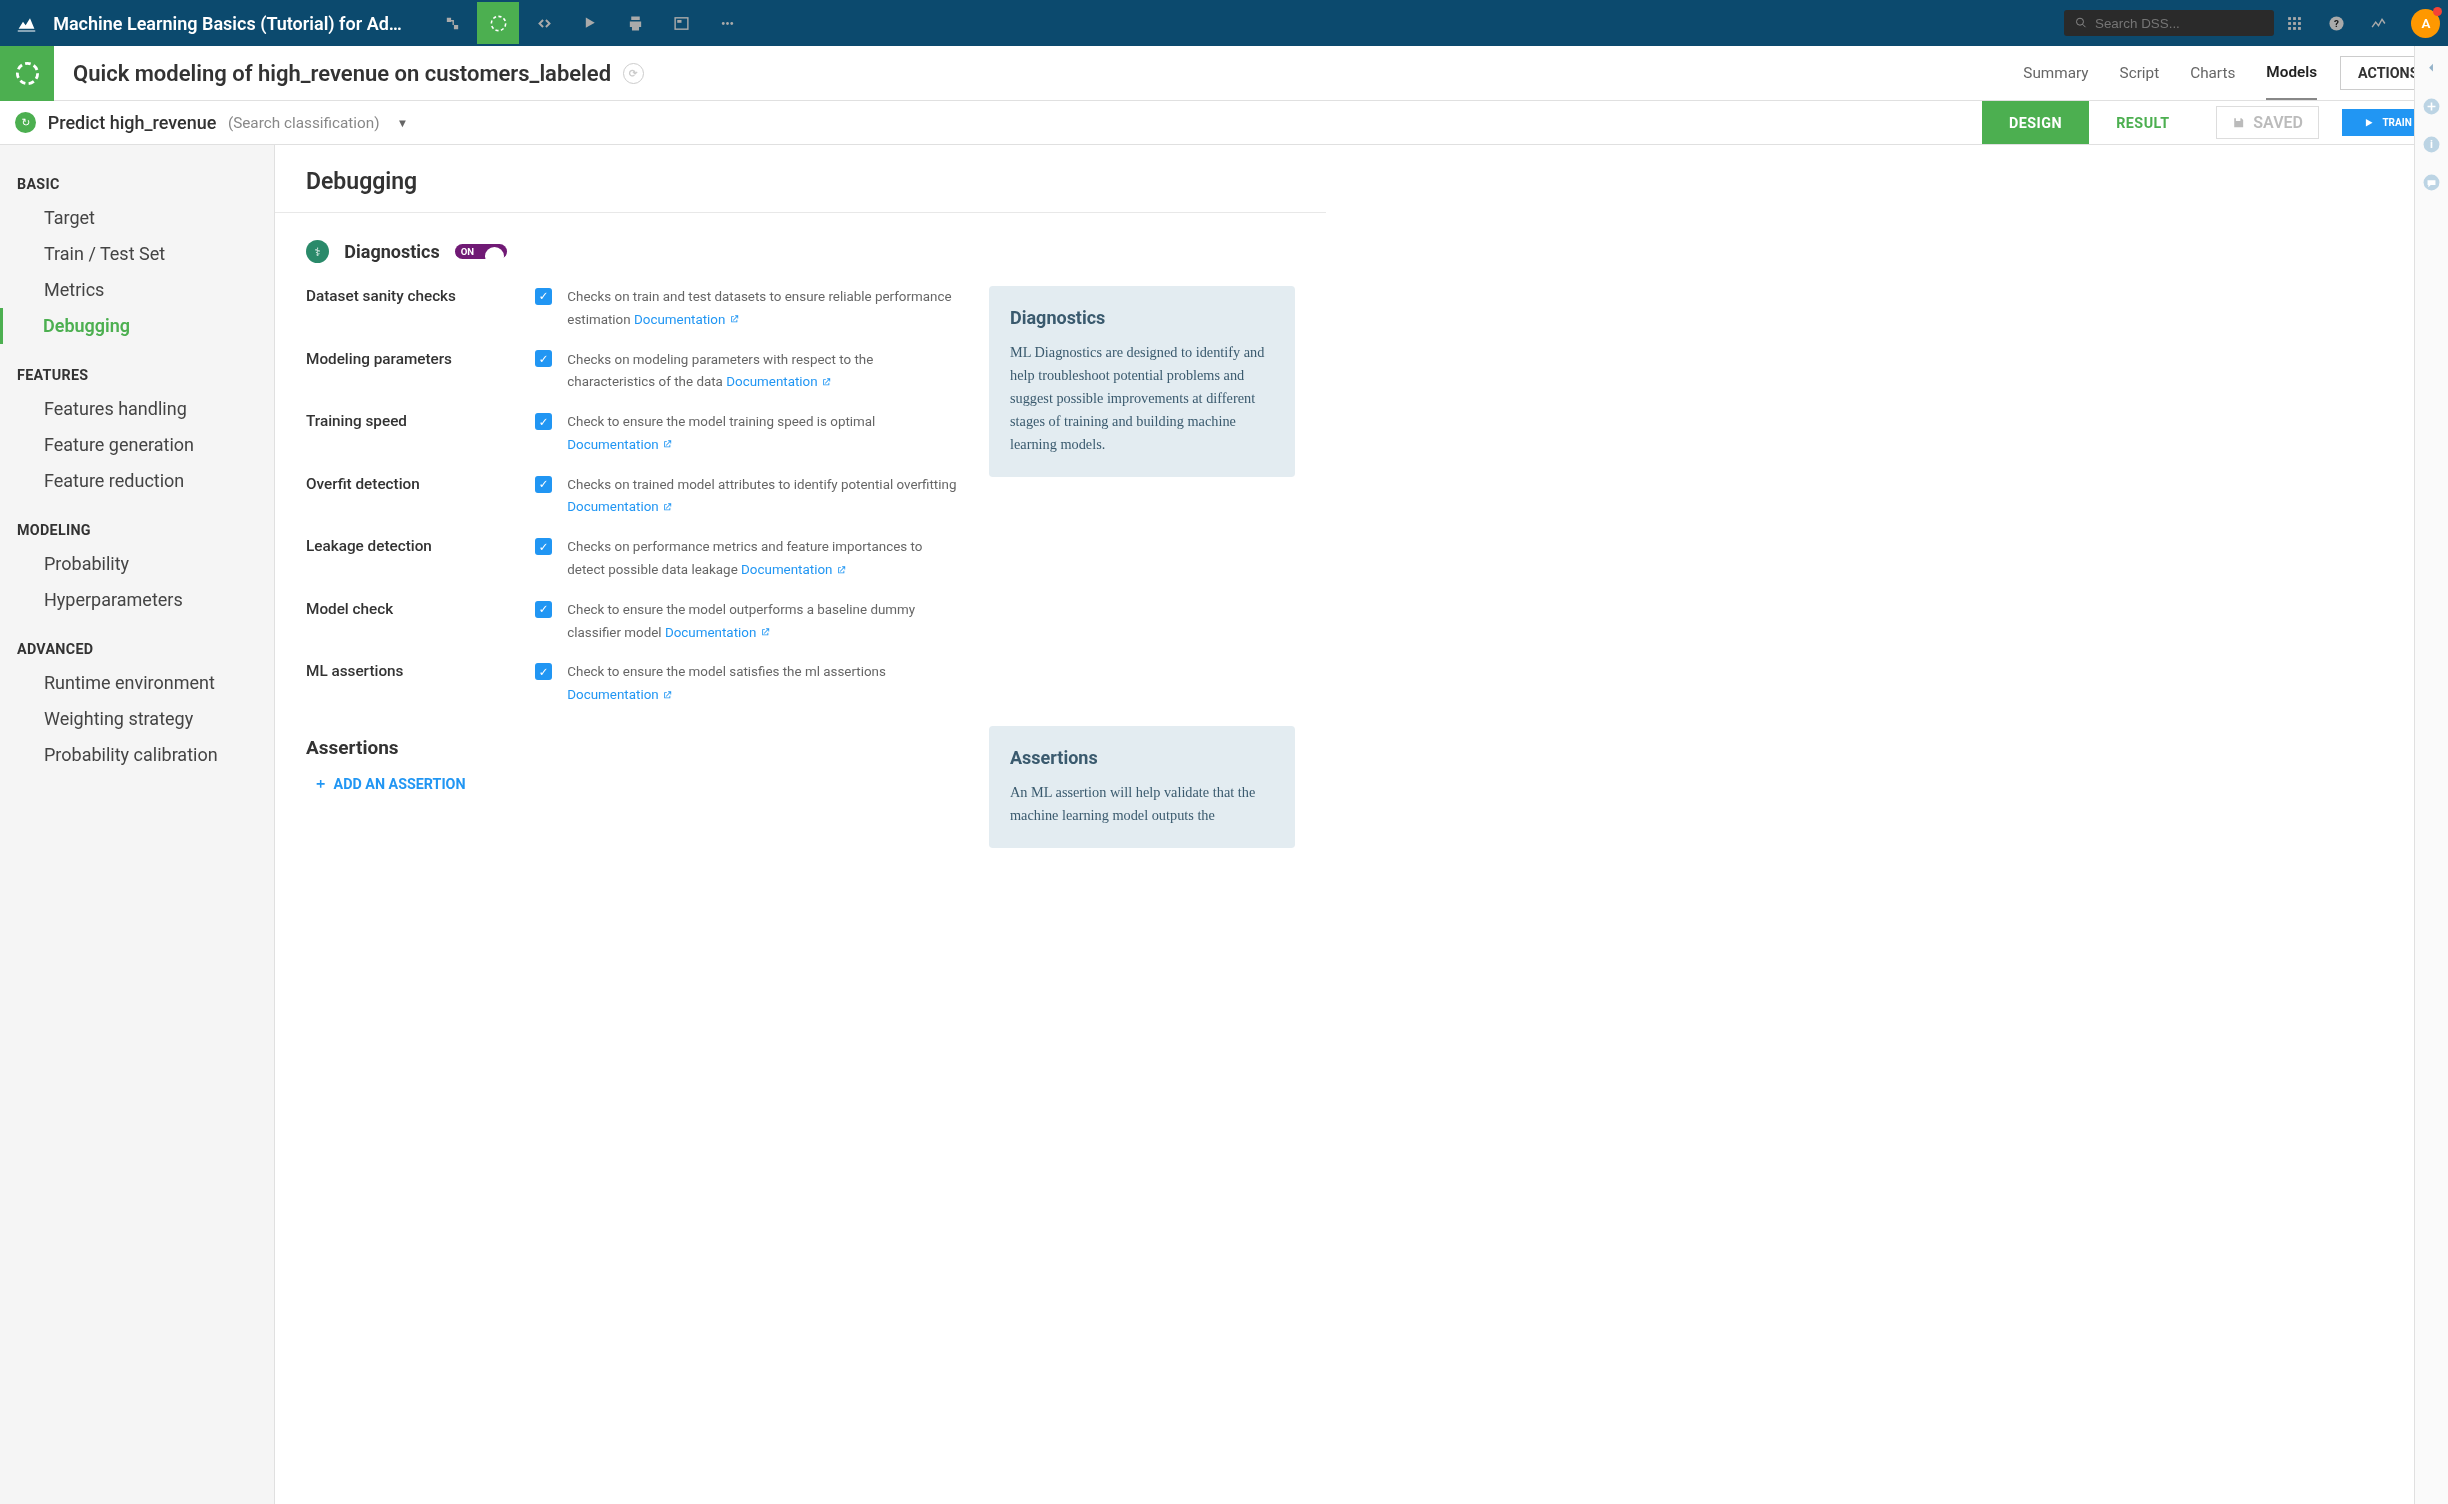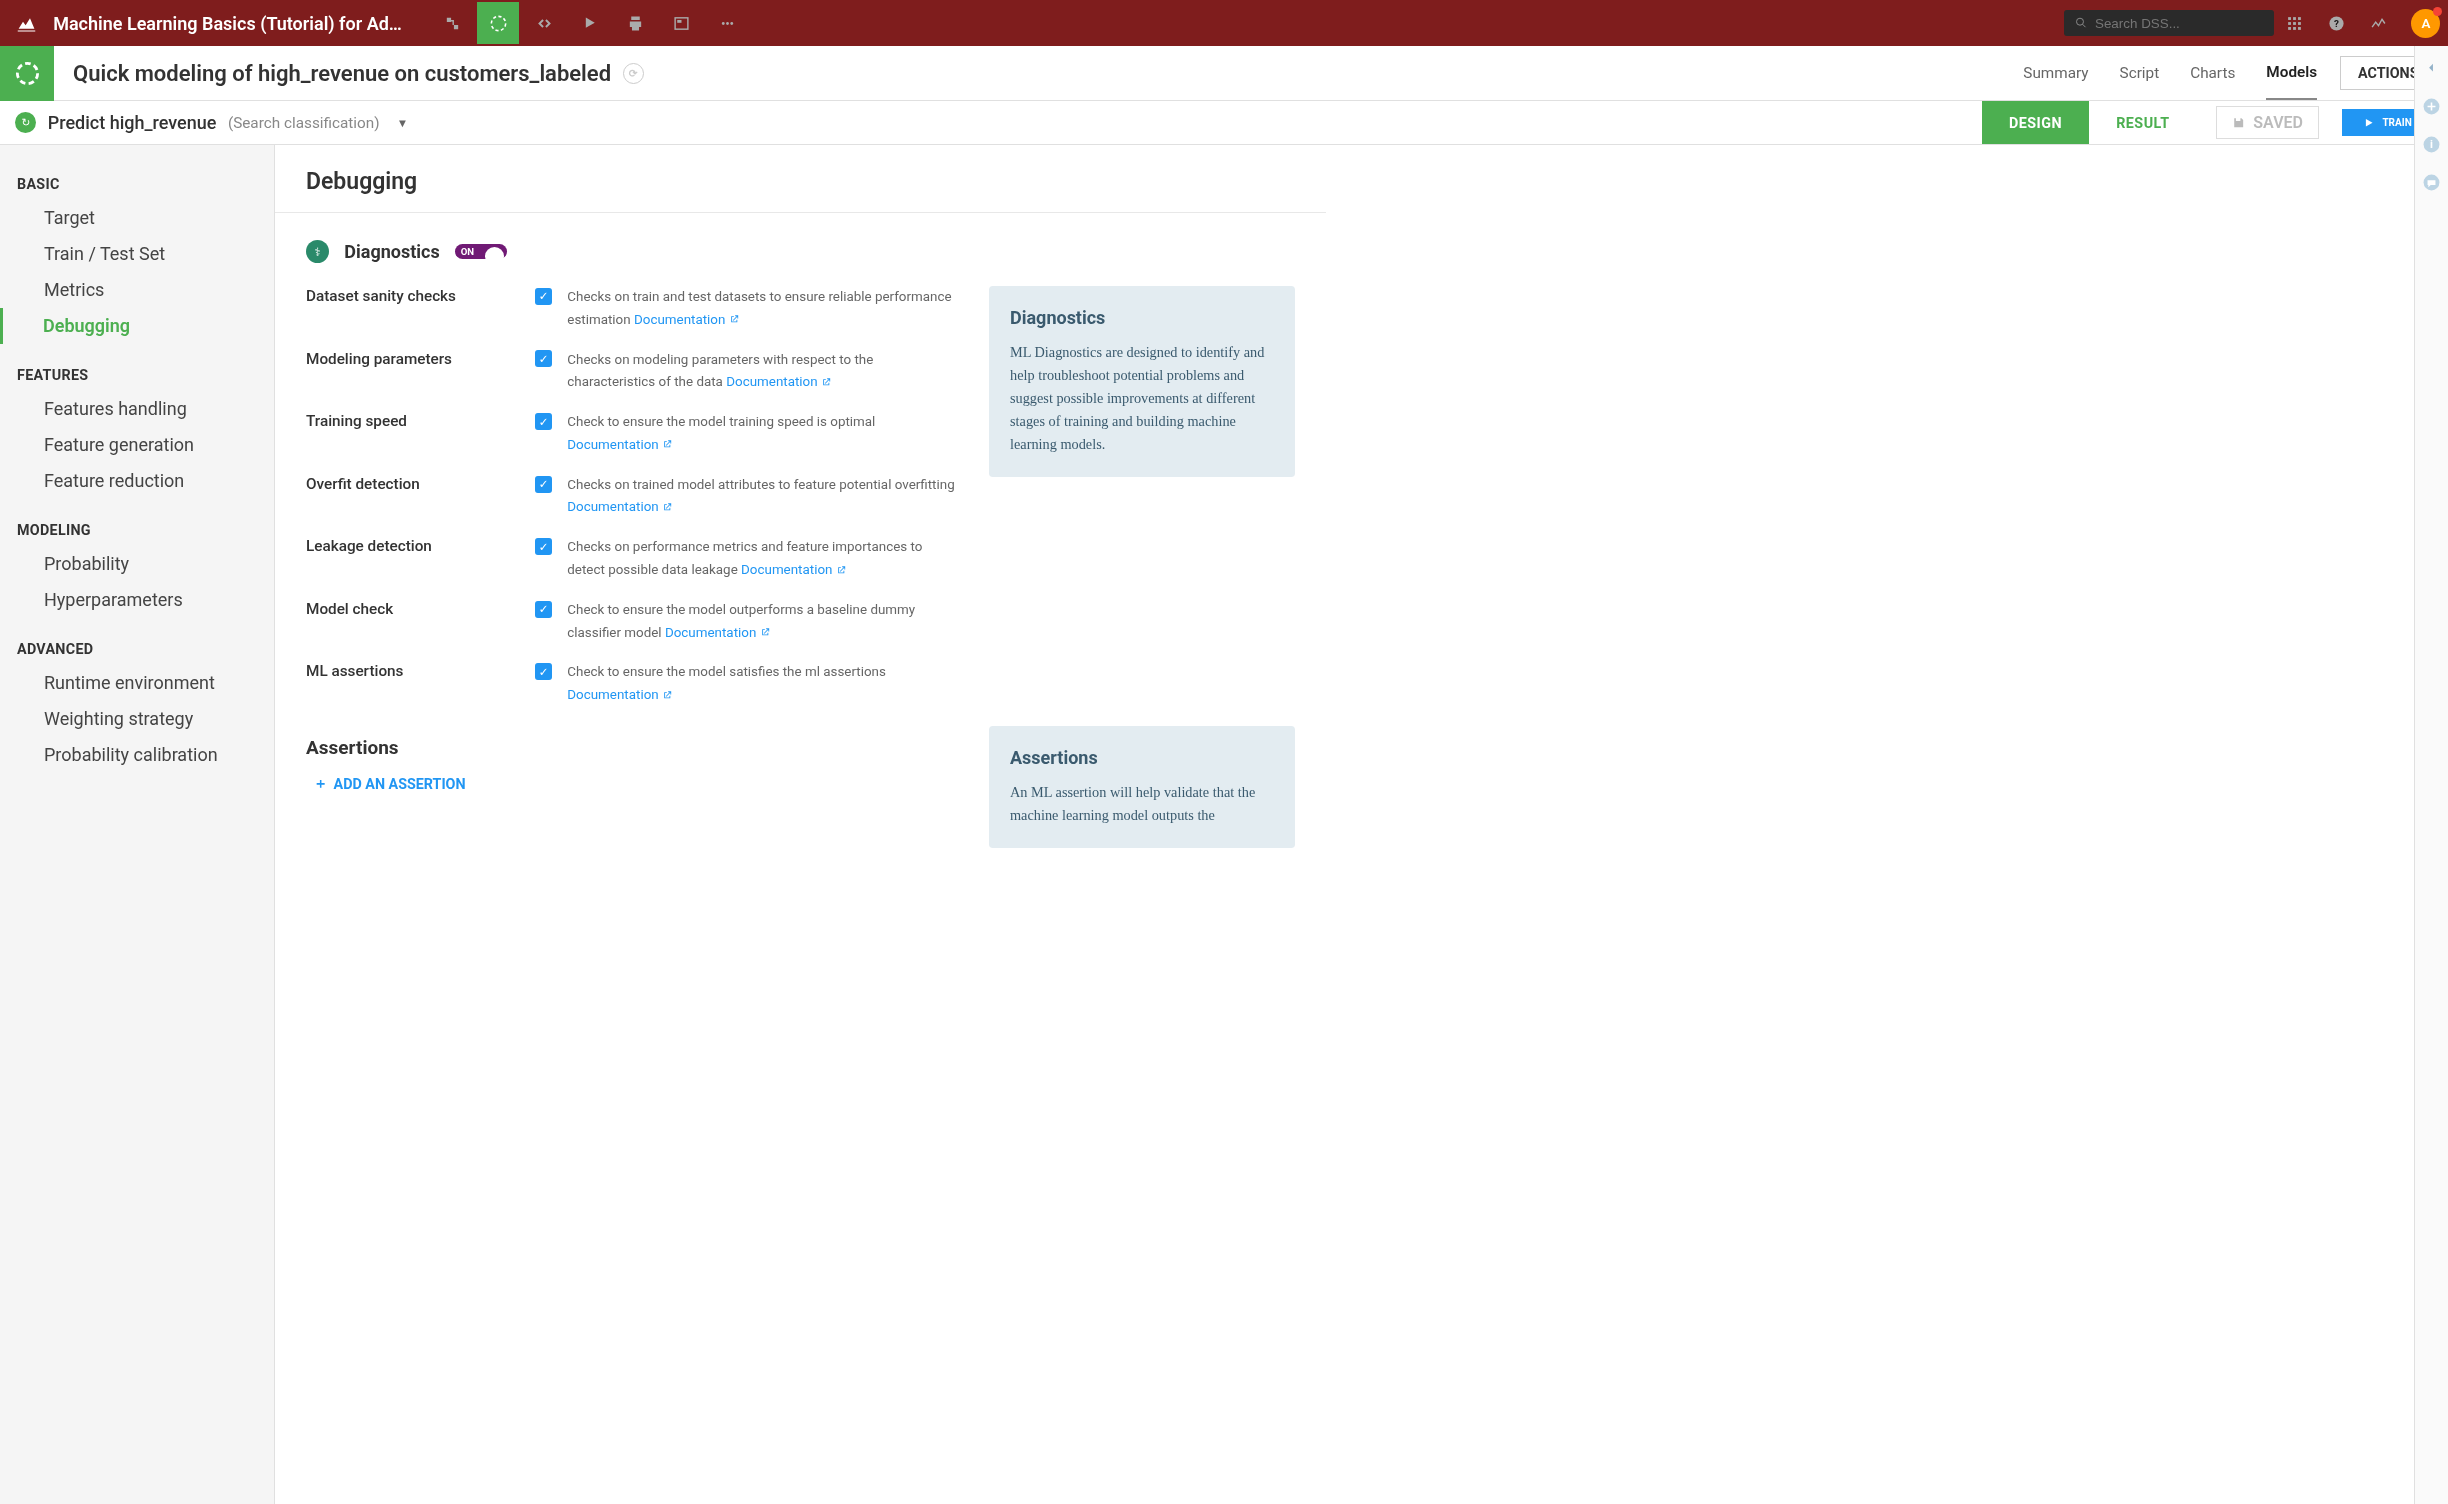--- a/index.html
+++ b/index.html
@@ -1,18 +1,18 @@
 <!DOCTYPE html>
 <html><head>
 <meta charset="utf-8">
 <style>
 * { box-sizing: border-box; margin: 0; padding: 0; }
 body { font-family: -apple-system, BlinkMacSystemFont, "Segoe UI", Roboto, sans-serif; font-size: 13.4px; color: #333; background: #fff; overflow: hidden; }
 
-.topbar { background: #7f1d1d; height: 46px; display: flex; align-items: center; padding: 0 7.6px; color: #ccc; }
+.topbar { background: #0c4a6e; height: 46px; display: flex; align-items: center; padding: 0 7.6px; color: #ccc; }
 .topbar .logo { width: 38px; height: 38px; display: flex; align-items: center; justify-content: center; margin-right: 7.6px; }
 .topbar .title { font-size: 18px; font-weight: 600; color: #fff; flex: 0 0 auto; max-width: 363px; overflow: hidden; text-overflow: ellipsis; white-space: nowrap; margin-right: 15.3px; }
 .topbar .icons { display: flex; align-items: center; gap: 3.8px; }
 .topbar .icon-btn { width: 42px; height: 42px; display: flex; align-items: center; justify-content: center; color: #aaa; font-size: 15.3px; cursor: pointer; }
 .topbar .icon-btn.active { background: #4caf50; color: #fff; }
 .topbar .spacer { flex: 1; }
 .topbar .search { background: #2a2a2a; border-radius: 2.9px; padding: 5.7px 11.5px; display: flex; align-items: center; width: 210px; color: #888; }
 .topbar .search input { background: transparent; border: none; outline: none; color: #ccc; font-size: 13.4px; margin-left: 7.6px; width: 100%; }
 .topbar .avatar { width: 29px; height: 29px; border-radius: 50%; background: #ff9800; color: #fff; display: flex; align-items: center; justify-content: center; font-weight: 600; position: relative; margin-left: 11.5px; }
 .topbar .avatar::after { content: ''; position: absolute; top: -1.9px; right: -1.9px; width: 9.6px; height: 9.6px; background: #f44336; border-radius: 50%; }
@@ -267,21 +267,21 @@
           <div class="check-row">
             <div class="label">Training speed</div>
             <div class="chk">✓</div>
             <div class="desc"><span>Check to ensure the model training speed is optimal </span><a><span>Documentation</span> <svg class="ext-icon" width="10.5" height="10.5" viewBox="0 0 24 24">
                     <path fill="#2196f3" d="M14 3h7v7h-2V6.4l-9 9L8.6 14l9-9H14zM5 5h6v2H7v10h10v-4h2v6H5z"></path>
                   </svg></a></div>
           </div>
           <div class="check-row">
             <div class="label">Overfit detection</div>
             <div class="chk">✓</div>
-            <div class="desc"><span>Checks on trained model attributes to feature potential overfitting </span><a><span>Documentation</span> <svg class="ext-icon" width="10.5" height="10.5" viewBox="0 0 24 24">
+            <div class="desc"><span>Checks on trained model attributes to identify potential overfitting </span><a><span>Documentation</span> <svg class="ext-icon" width="10.5" height="10.5" viewBox="0 0 24 24">
                     <path fill="#2196f3" d="M14 3h7v7h-2V6.4l-9 9L8.6 14l9-9H14zM5 5h6v2H7v10h10v-4h2v6H5z"></path>
                   </svg></a></div>
           </div>
           <div class="check-row">
             <div class="label">Leakage detection</div>
             <div class="chk">✓</div>
             <div class="desc"><span>Checks on performance metrics and feature importances to detect possible data leakage </span><a><span>Documentation</span> <svg class="ext-icon" width="10.5" height="10.5" viewBox="0 0 24 24">
                     <path fill="#2196f3" d="M14 3h7v7h-2V6.4l-9 9L8.6 14l9-9H14zM5 5h6v2H7v10h10v-4h2v6H5z"></path>
                   </svg></a></div>
           </div>

